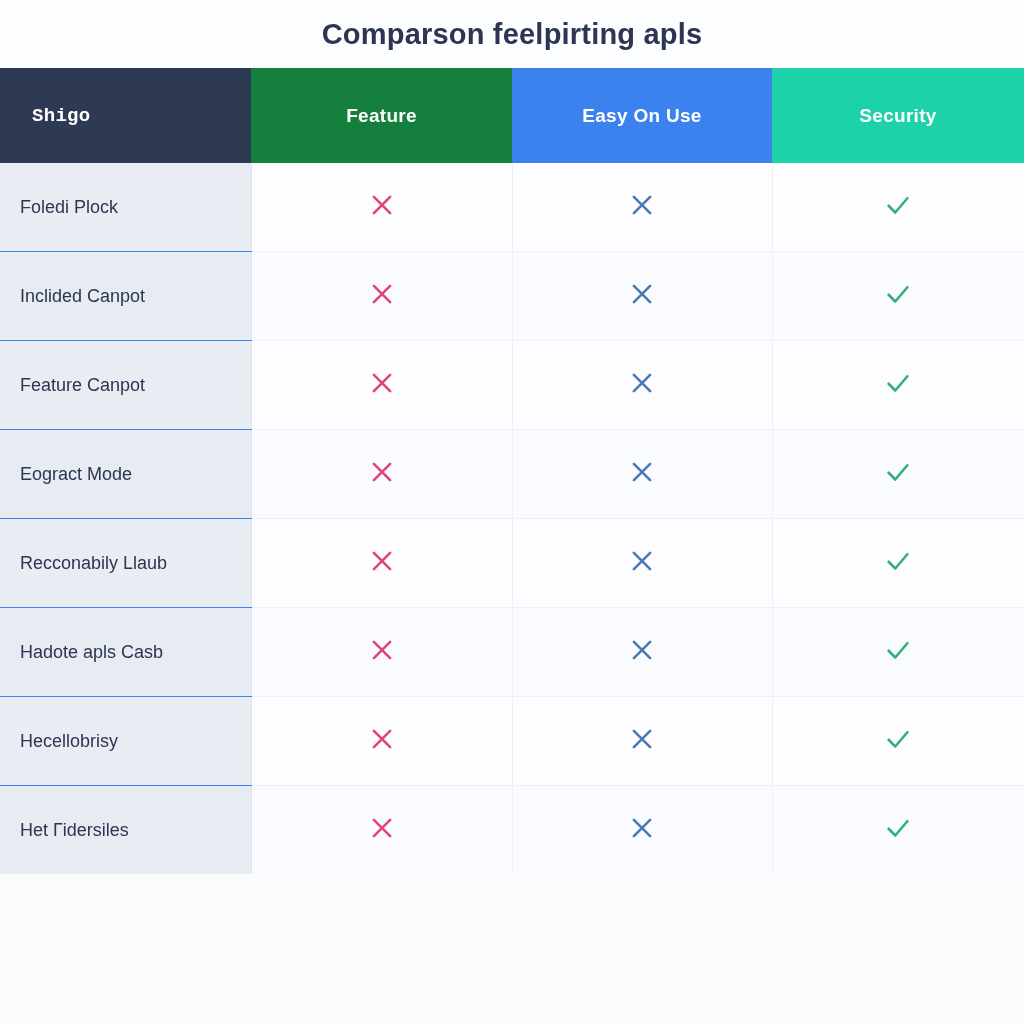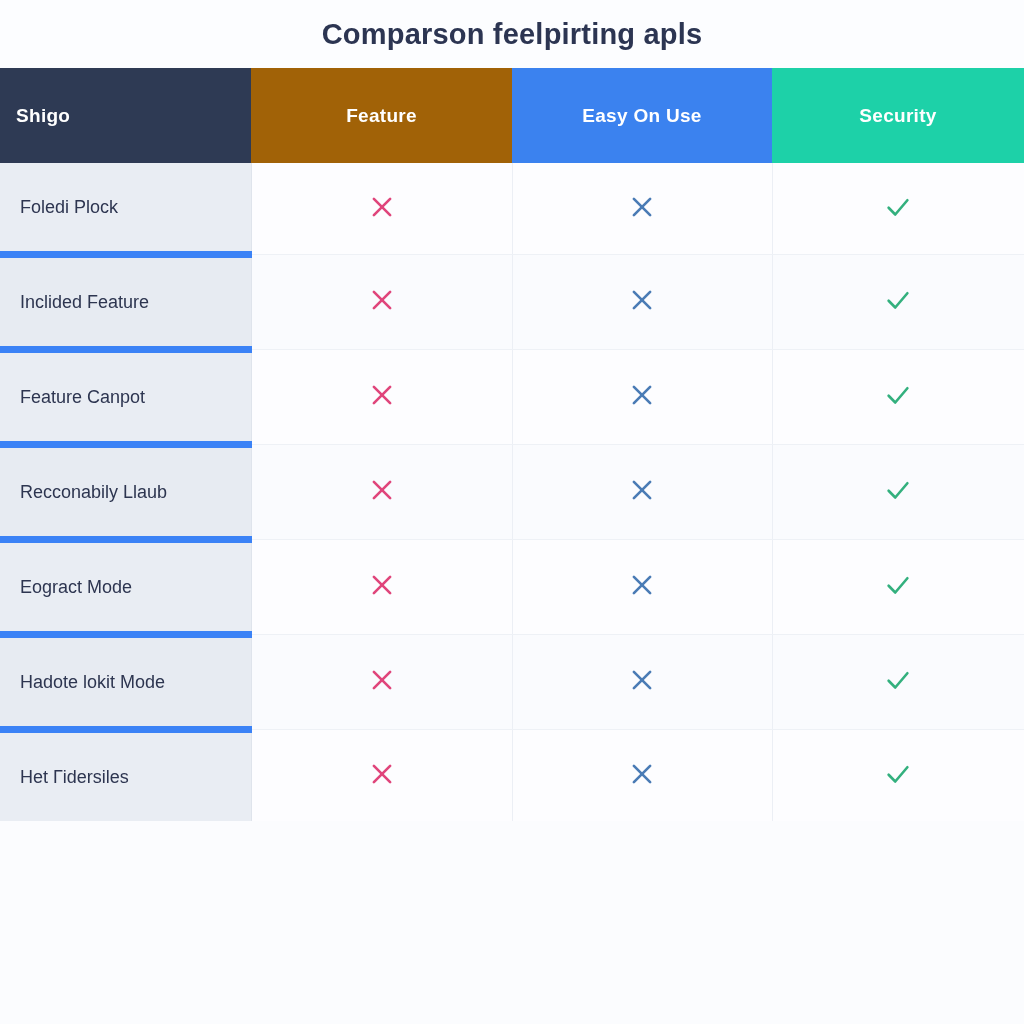--- a/index.html
+++ b/index.html
@@ -63,43 +63,44 @@
     margin: 0;
     font-size: 19px;
     font-weight: bold;
     color: #ffffff;
     letter-spacing: 0.3px;
     vertical-align: middle;
   }
   th.h-label {
     background: #2e3a54;
     text-align: left;
-    padding-left: 16px;
-  }
-  th.h-feature  { background: #a16207; text-align: center; margin-left: 24px; }
+    padding-left: 32px;
+    font-family: Liberation Mono, monospace;
+  }
+  th.h-feature  { background: #15803d; text-align: center; margin-left: 24px; }
   th.h-easy     { background: #3b82ef; }
   th.h-security { background: #1dd1a8; text-align: center; }
 
   
   tbody td {
     height: 88px;
     padding: 0;
     vertical-align: middle;
     border-bottom: 1px solid #eef1f6;
   }
 
   td.cell-label {
     background: #e9edf3;
     color: #2d3category;
     color: #2d3550;
     font-size: 18px;
     text-align: left;
     padding-left: 20px;
     border-right: 1px solid #dfe4ec;
-    border-bottom: 7px solid #3b82f6;
+    border-bottom: 1px solid #3b82f6;
     white-space: nowrap;
   }
 
   td.cell-mark {
     background: #fdfdff;
     text-align: center;
     border-right: 1px solid #eceff5;
   }
   td.cell-mark.last { border-right: none; }
 
@@ -151,21 +152,21 @@
               </svg></span></td>
           <td class="cell-mark"><span class="icon"><svg viewBox="0 0 24 24" fill="none" stroke="#4a7bb5" stroke-width="2.1" stroke-linecap="round">
                 <line x1="5.5" y1="5.5" x2="18.5" y2="18.5"></line>
                 <line x1="18.5" y1="5.5" x2="5.5" y2="18.5"></line>
               </svg></span></td>
           <td class="cell-mark last"><span class="icon"><svg viewBox="0 0 24 24" fill="none" stroke="#33b07e" stroke-width="2.1" stroke-linecap="round" stroke-linejoin="round">
                 <polyline points="4.5,12.6 9.8,18 19.5,6.6"></polyline>
               </svg></span></td>
         </tr>
         <tr>
-          <td class="cell-label">Inclided Feature</td>
+          <td class="cell-label">Inclided Canpot</td>
           <td class="cell-mark"><span class="icon"><svg viewBox="0 0 24 24" fill="none" stroke="#e0457b" stroke-width="2.1" stroke-linecap="round">
                 <line x1="5.5" y1="5.5" x2="18.5" y2="18.5"></line>
                 <line x1="18.5" y1="5.5" x2="5.5" y2="18.5"></line>
               </svg></span></td>
           <td class="cell-mark"><span class="icon"><svg viewBox="0 0 24 24" fill="none" stroke="#4a7bb5" stroke-width="2.1" stroke-linecap="round">
                 <line x1="5.5" y1="5.5" x2="18.5" y2="18.5"></line>
                 <line x1="18.5" y1="5.5" x2="5.5" y2="18.5"></line>
               </svg></span></td>
           <td class="cell-mark last"><span class="icon"><svg viewBox="0 0 24 24" fill="none" stroke="#33b07e" stroke-width="2.1" stroke-linecap="round" stroke-linejoin="round">
                 <polyline points="4.5,12.6 9.8,18 19.5,6.6"></polyline>
@@ -179,49 +180,63 @@
               </svg></span></td>
           <td class="cell-mark"><span class="icon"><svg viewBox="0 0 24 24" fill="none" stroke="#4a7bb5" stroke-width="2.1" stroke-linecap="round">
                 <line x1="5.5" y1="5.5" x2="18.5" y2="18.5"></line>
                 <line x1="18.5" y1="5.5" x2="5.5" y2="18.5"></line>
               </svg></span></td>
           <td class="cell-mark last"><span class="icon"><svg viewBox="0 0 24 24" fill="none" stroke="#33b07e" stroke-width="2.1" stroke-linecap="round" stroke-linejoin="round">
                 <polyline points="4.5,12.6 9.8,18 19.5,6.6"></polyline>
               </svg></span></td>
         </tr>
         <tr>
+          <td class="cell-label">Eogract Mode</td>
+          <td class="cell-mark"><span class="icon"><svg viewBox="0 0 24 24" fill="none" stroke="#e0457b" stroke-width="2.1" stroke-linecap="round">
+                <line x1="5.5" y1="5.5" x2="18.5" y2="18.5"></line>
+                <line x1="18.5" y1="5.5" x2="5.5" y2="18.5"></line>
+              </svg></span></td>
+          <td class="cell-mark"><span class="icon"><svg viewBox="0 0 24 24" fill="none" stroke="#4a7bb5" stroke-width="2.1" stroke-linecap="round">
+                <line x1="5.5" y1="5.5" x2="18.5" y2="18.5"></line>
+                <line x1="18.5" y1="5.5" x2="5.5" y2="18.5"></line>
+              </svg></span></td>
+          <td class="cell-mark last"><span class="icon"><svg viewBox="0 0 24 24" fill="none" stroke="#33b07e" stroke-width="2.1" stroke-linecap="round" stroke-linejoin="round">
+                <polyline points="4.5,12.6 9.8,18 19.5,6.6"></polyline>
+              </svg></span></td>
+        </tr>
+        <tr>
           <td class="cell-label">Recconabily Llaub</td>
           <td class="cell-mark"><span class="icon"><svg viewBox="0 0 24 24" fill="none" stroke="#e0457b" stroke-width="2.1" stroke-linecap="round">
                 <line x1="5.5" y1="5.5" x2="18.5" y2="18.5"></line>
                 <line x1="18.5" y1="5.5" x2="5.5" y2="18.5"></line>
               </svg></span></td>
           <td class="cell-mark"><span class="icon"><svg viewBox="0 0 24 24" fill="none" stroke="#4a7bb5" stroke-width="2.1" stroke-linecap="round">
                 <line x1="5.5" y1="5.5" x2="18.5" y2="18.5"></line>
                 <line x1="18.5" y1="5.5" x2="5.5" y2="18.5"></line>
               </svg></span></td>
           <td class="cell-mark last"><span class="icon"><svg viewBox="0 0 24 24" fill="none" stroke="#33b07e" stroke-width="2.1" stroke-linecap="round" stroke-linejoin="round">
                 <polyline points="4.5,12.6 9.8,18 19.5,6.6"></polyline>
               </svg></span></td>
         </tr>
         <tr>
-          <td class="cell-label">Eogract Mode</td>
-          <td class="cell-mark"><span class="icon"><svg viewBox="0 0 24 24" fill="none" stroke="#e0457b" stroke-width="2.1" stroke-linecap="round">
-                <line x1="5.5" y1="5.5" x2="18.5" y2="18.5"></line>
-                <line x1="18.5" y1="5.5" x2="5.5" y2="18.5"></line>
-              </svg></span></td>
-          <td class="cell-mark"><span class="icon"><svg viewBox="0 0 24 24" fill="none" stroke="#4a7bb5" stroke-width="2.1" stroke-linecap="round">
-                <line x1="5.5" y1="5.5" x2="18.5" y2="18.5"></line>
-                <line x1="18.5" y1="5.5" x2="5.5" y2="18.5"></line>
-              </svg></span></td>
-          <td class="cell-mark last"><span class="icon"><svg viewBox="0 0 24 24" fill="none" stroke="#33b07e" stroke-width="2.1" stroke-linecap="round" stroke-linejoin="round">
-                <polyline points="4.5,12.6 9.8,18 19.5,6.6"></polyline>
-              </svg></span></td>
-        </tr>
-        <tr>
-          <td class="cell-label">Hadote lokit Mode</td>
+          <td class="cell-label">Hadote apls Casb</td>
+          <td class="cell-mark"><span class="icon"><svg viewBox="0 0 24 24" fill="none" stroke="#e0457b" stroke-width="2.1" stroke-linecap="round">
+                <line x1="5.5" y1="5.5" x2="18.5" y2="18.5"></line>
+                <line x1="18.5" y1="5.5" x2="5.5" y2="18.5"></line>
+              </svg></span></td>
+          <td class="cell-mark"><span class="icon"><svg viewBox="0 0 24 24" fill="none" stroke="#4a7bb5" stroke-width="2.1" stroke-linecap="round">
+                <line x1="5.5" y1="5.5" x2="18.5" y2="18.5"></line>
+                <line x1="18.5" y1="5.5" x2="5.5" y2="18.5"></line>
+              </svg></span></td>
+          <td class="cell-mark last"><span class="icon"><svg viewBox="0 0 24 24" fill="none" stroke="#33b07e" stroke-width="2.1" stroke-linecap="round" stroke-linejoin="round">
+                <polyline points="4.5,12.6 9.8,18 19.5,6.6"></polyline>
+              </svg></span></td>
+        </tr>
+        <tr>
+          <td class="cell-label">Hecellobrisy</td>
           <td class="cell-mark"><span class="icon"><svg viewBox="0 0 24 24" fill="none" stroke="#e0457b" stroke-width="2.1" stroke-linecap="round">
                 <line x1="5.5" y1="5.5" x2="18.5" y2="18.5"></line>
                 <line x1="18.5" y1="5.5" x2="5.5" y2="18.5"></line>
               </svg></span></td>
           <td class="cell-mark"><span class="icon"><svg viewBox="0 0 24 24" fill="none" stroke="#4a7bb5" stroke-width="2.1" stroke-linecap="round">
                 <line x1="5.5" y1="5.5" x2="18.5" y2="18.5"></line>
                 <line x1="18.5" y1="5.5" x2="5.5" y2="18.5"></line>
               </svg></span></td>
           <td class="cell-mark last"><span class="icon"><svg viewBox="0 0 24 24" fill="none" stroke="#33b07e" stroke-width="2.1" stroke-linecap="round" stroke-linejoin="round">
                 <polyline points="4.5,12.6 9.8,18 19.5,6.6"></polyline>

